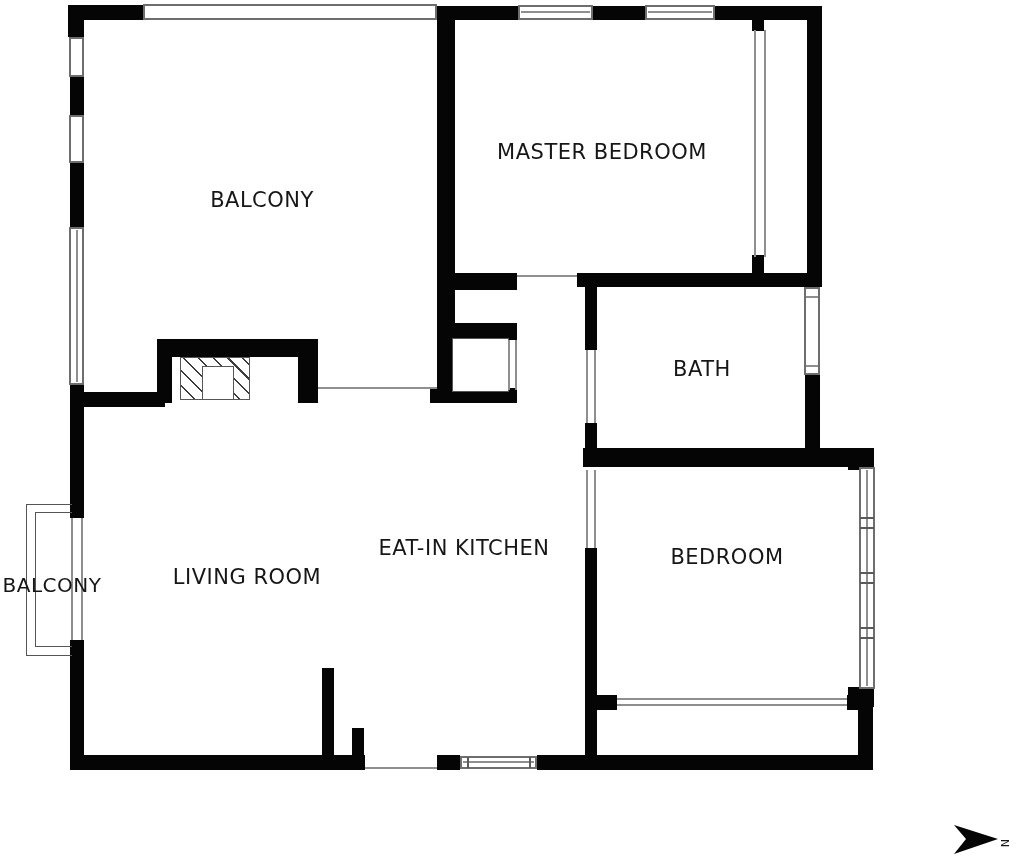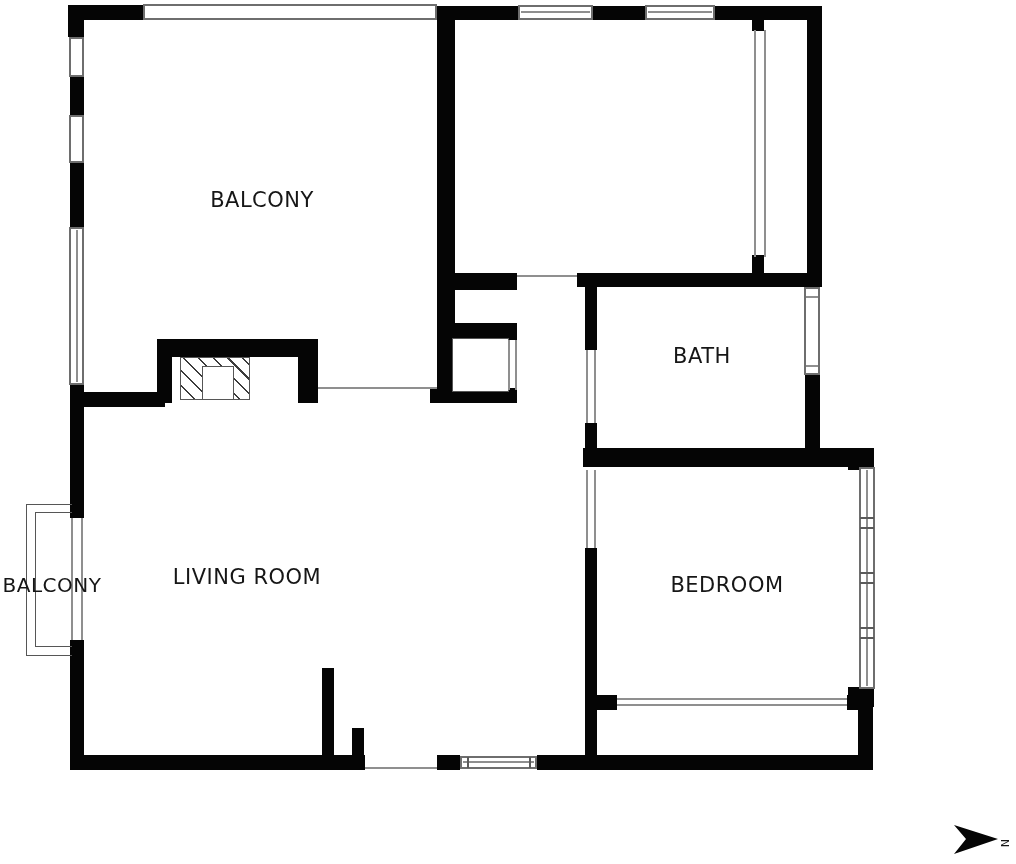--- a/index.html
+++ b/index.html
@@ -115,23 +115,25 @@
   <div class="tl" style="left:508px;top:340px;width:1.5px;height:50px;"></div>
   <div class="tl" style="left:515px;top:340px;width:1.5px;height:50px;"></div>
 
   <div class="hatch" style="left:180px;top:357px;width:70px;height:43px;"></div>
   <div class="box" style="left:202px;top:366px;width:32px;height:34px;"></div>
 
   <div class="rail" style="left:26px;top:504px;width:46px;height:152px;"></div>
   <div class="rail" style="left:35px;top:512px;width:37px;height:135px;"></div>
 
   <div class="label" style="left:262px;top:200px;">BALCONY</div>
-  <div class="label" style="left:702px;top:356px;">BATH</div>
+  <div class="label" style="left:602px;top:152px;">MASTER BEDROOM</div>
+  <div class="label" style="left:702px;top:369px;">BATH</div>
   <div class="label" style="left:208px;top:577px;margin-left:39px;">LIVING ROOM</div>
-  <div class="label" style="left:727px;top:585px;">BEDROOM</div>
+  <div class="label" style="left:464px;top:548px;">EAT-IN KITCHEN</div>
+  <div class="label" style="left:727px;top:557px;">BEDROOM</div>
   <div class="label small" style="left:52px;top:585px;">BALCONY</div>
 
 
   <svg class="compass" style="left:950px;top:822px;" width="64" height="36" viewBox="0 0 64 36">
     <polygon points="4,3 48,17 4,32 16,17" fill="#050505"></polygon>
     <text x="55" y="21" font-size="11" fill="#161616" font-family="DejaVu Sans, Liberation Sans, sans-serif" transform="rotate(90 55 17)">N</text>
   </svg>
 
 </div>
 

